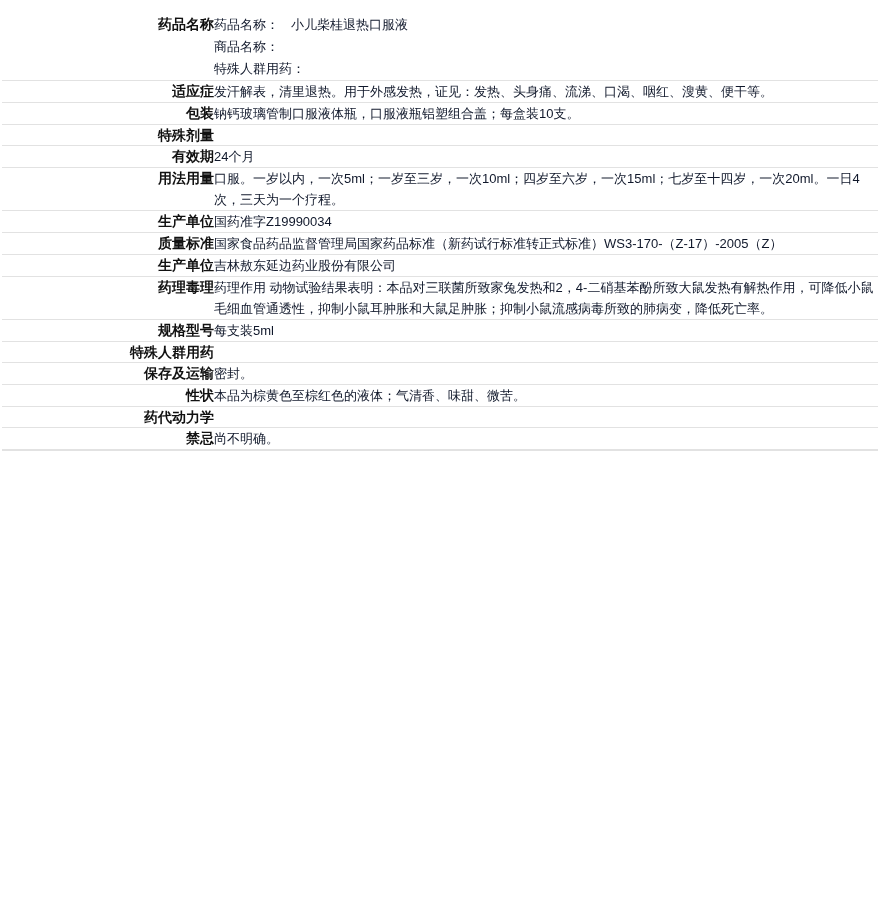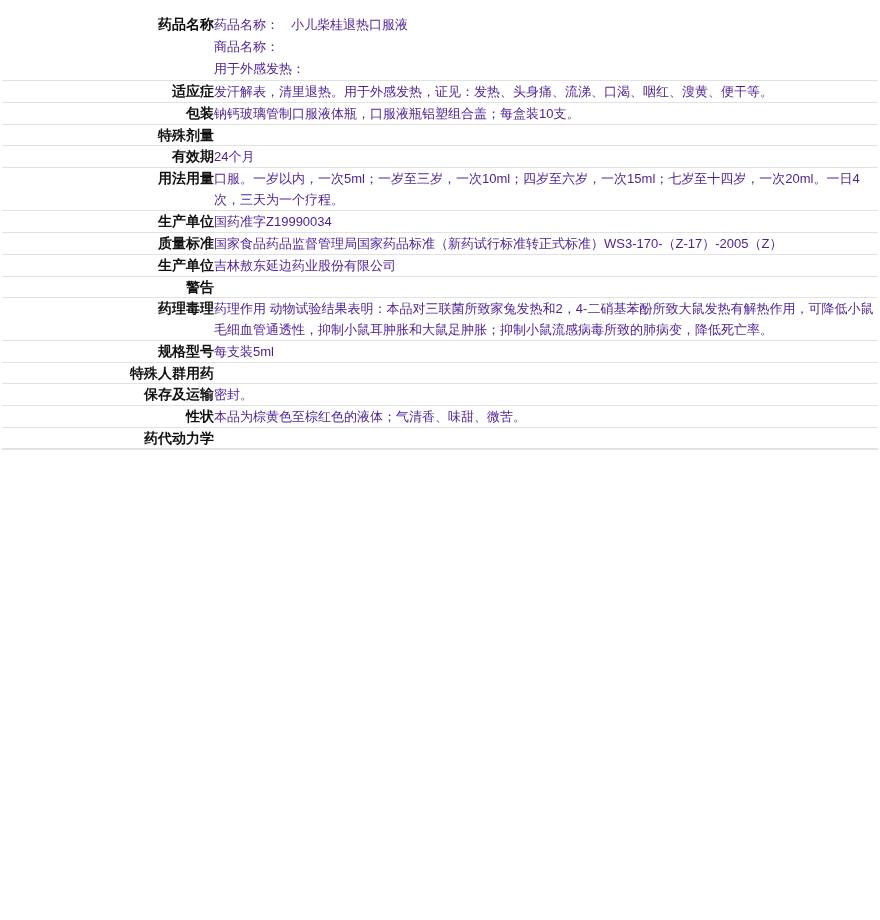--- a/index.html
+++ b/index.html
@@ -41,21 +41,21 @@
     font-size: 14px;
     color: #111;
     box-sizing: border-box;
     border-right: 1px solid #e2e2e2;
     line-height: 20px;
   }
   td.value {
     padding: 9px 14px 9px 12px;
     font-size: 13px;
     line-height: 21px;
-    color: #4c1d95;
+    color: #0f172a;
     box-sizing: border-box;
   }
   .sub-line {
     display: block;
     line-height: 22px;
     white-space: nowrap;
   }
   .sub-key {
     display: inline-block;
   }
@@ -81,21 +81,21 @@
 
 <div class="page">
   <div class="spacer"></div>
   <table class="drug-table">
     <tbody>
         <tr>
           <td class="label">药品名称</td>
           <td class="value">
             <span class="sub-line"><span class="sub-key">药品名称：</span><span class="sub-val">小儿柴桂退热口服液</span></span>
             <span class="sub-line"><span class="sub-key">商品名称：</span><span class="sub-val"></span></span>
-            <span class="sub-line"><span class="sub-key">用于外感发热：</span><span class="sub-val"></span></span>
+            <span class="sub-line"><span class="sub-key">特殊人群用药：</span><span class="sub-val"></span></span>
           </td>
         </tr>
         <tr>
           <td class="label">适应症</td>
           <td class="value"><span>发汗解表，清里退热。用于外感发热，证见：发热、头身痛、流涕、口渴、咽红、溲黄、便干等。</span></td>
         </tr>
         <tr>
           <td class="label">包装</td>
           <td class="value"><span>钠钙玻璃管制口服液体瓶，口服液瓶铝塑组合盖；每盒装10支。</span></td>
         </tr>
@@ -117,24 +117,20 @@
         </tr>
         <tr>
           <td class="label">质量标准</td>
           <td class="value"><span>国家食品药品监督管理局国家药品标准（新药试行标准转正式标准）WS3-170-（Z-17）-2005（Z）</span></td>
         </tr>
         <tr>
           <td class="label">生产单位</td>
           <td class="value"><span>吉林敖东延边药业股份有限公司</span></td>
         </tr>
         <tr>
-          <td class="label">警告</td>
-          <td class="value empty-cell"><span></span></td>
-        </tr>
-        <tr>
           <td class="label">药理毒理</td>
           <td class="value"><span>药理作用 动物试验结果表明：本品对三联菌所致家兔发热和2，4-二硝基苯酚所致大鼠发热有解热作用，可降低小鼠毛细血管通透性，抑制小鼠耳肿胀和大鼠足肿胀；抑制小鼠流感病毒所致的肺病变，降低死亡率。</span></td>
         </tr>
         <tr>
           <td class="label">规格型号</td>
           <td class="value"><span>每支装5ml</span></td>
         </tr>
         <tr>
           <td class="label">特殊人群用药</td>
           <td class="value empty-cell"><span></span></td>
@@ -144,16 +140,20 @@
           <td class="value"><span>密封。</span></td>
         </tr>
         <tr>
           <td class="label">性状</td>
           <td class="value"><span>本品为棕黄色至棕红色的液体；气清香、味甜、微苦。</span></td>
         </tr>
         <tr>
           <td class="label">药代动力学</td>
           <td class="value empty-cell"><span></span></td>
         </tr>
+        <tr>
+          <td class="label">禁忌</td>
+          <td class="value"><span>尚不明确。</span></td>
+        </tr>
       </tbody>
   </table>
   <div class="bottom-rule"></div>
 </div>
 
 </body></html>

